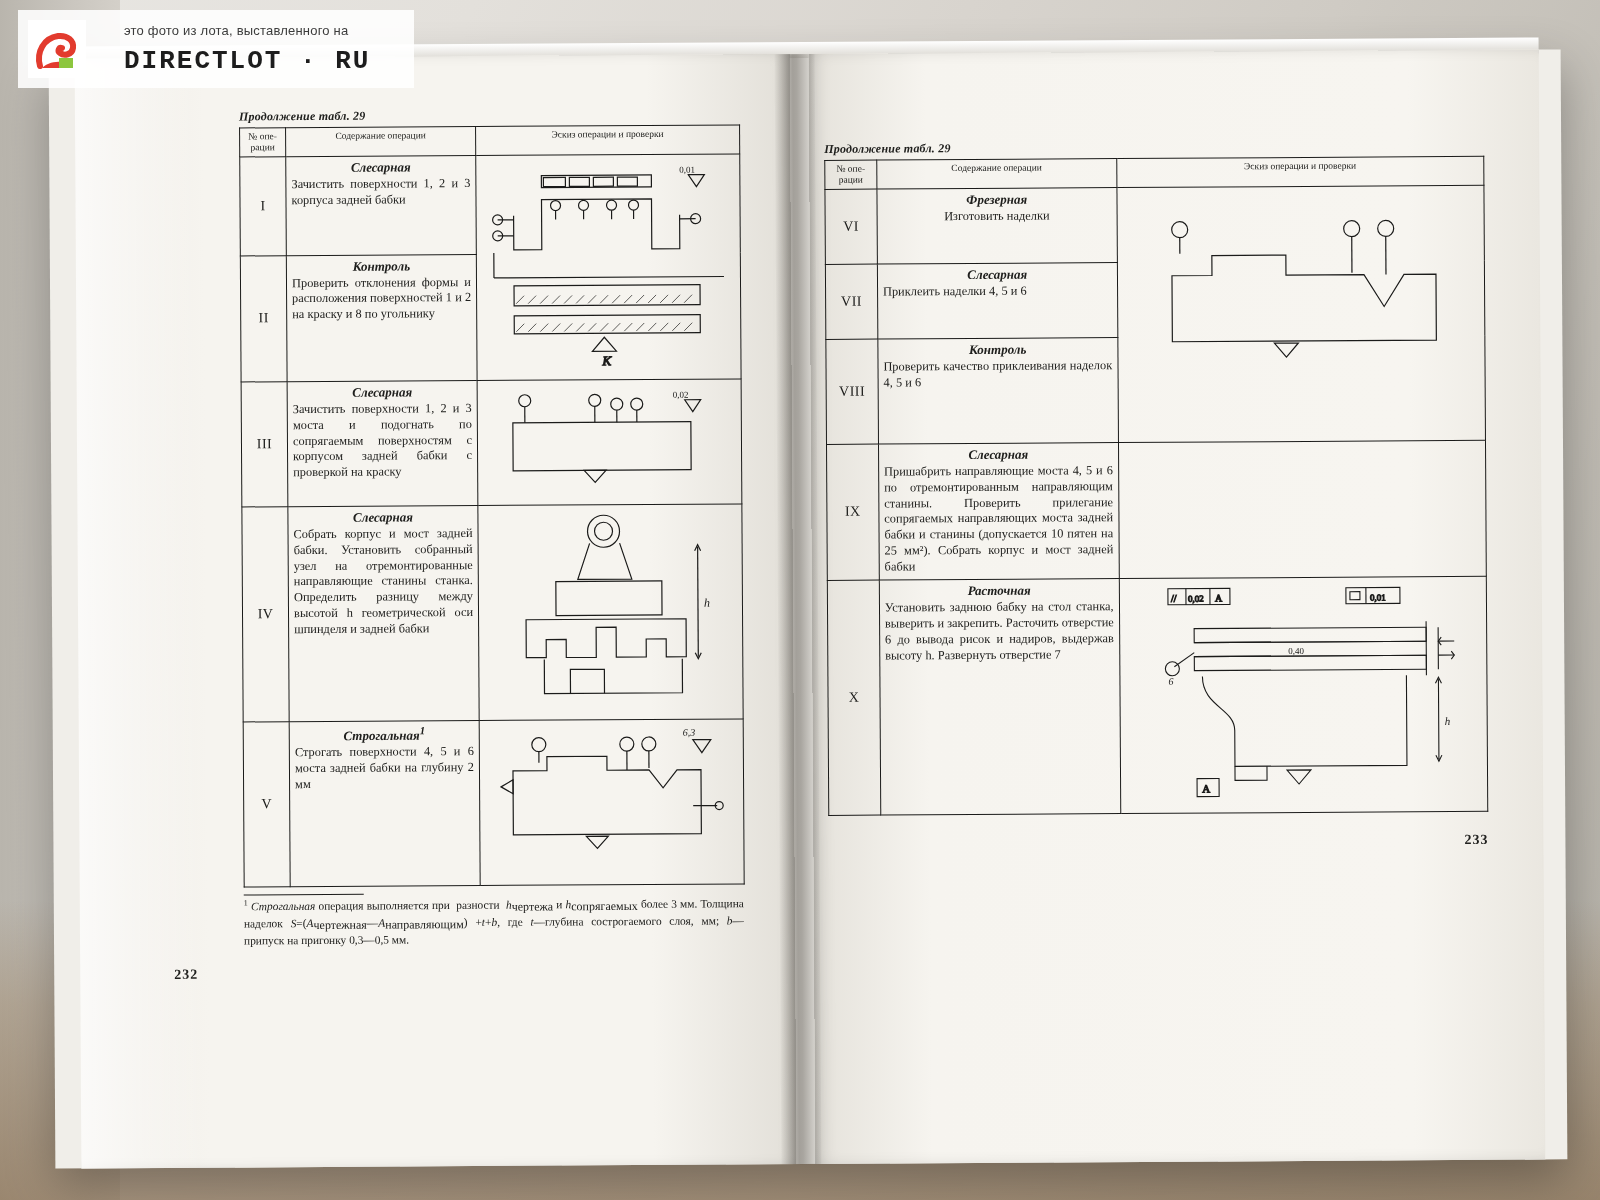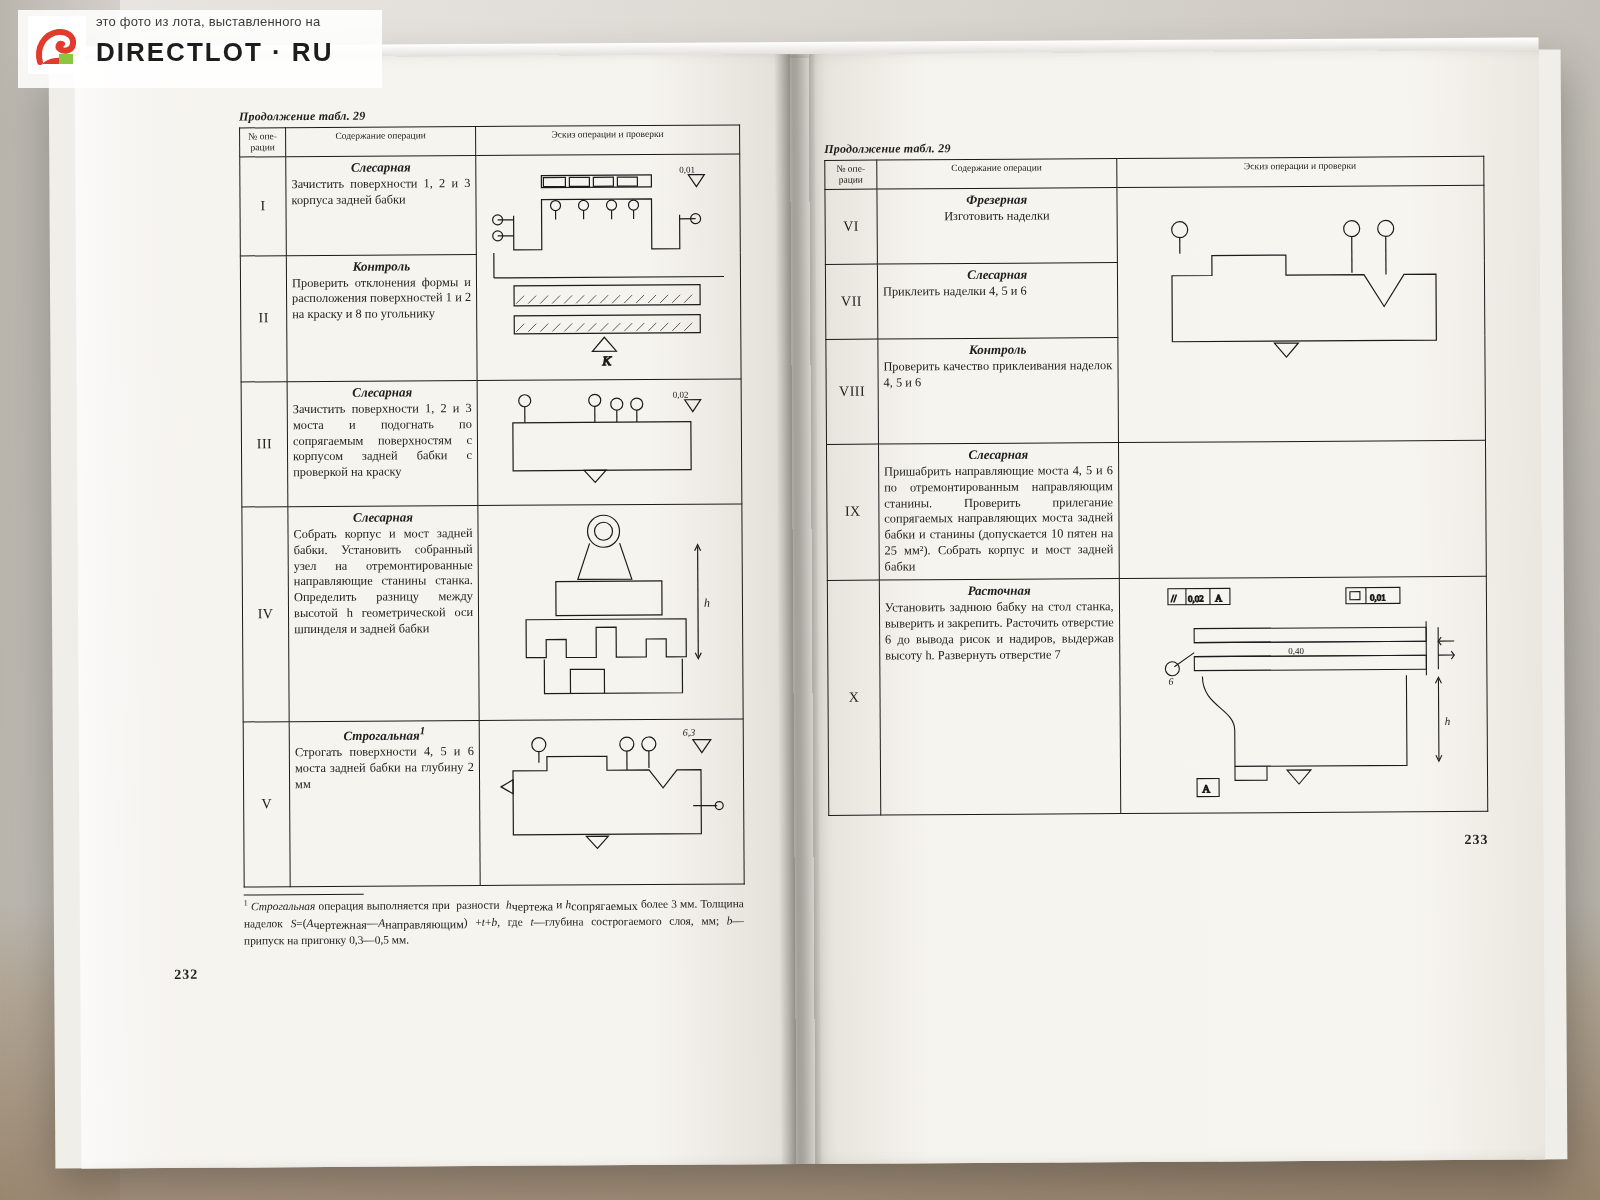--- a/index.html
+++ b/index.html
@@ -87,42 +87,44 @@
     left: 26px; top: -12px;
     width: 1464px; height: 16px;
     background: linear-gradient(180deg,#ffffff,#d9d6cf);
   }
 
   
   .watermark {
     position: absolute;
     left: 18px;
     top: 10px;
-    width: 364px;
+    width: 396px;
     height: 78px;
     background: rgba(255,255,255,0.88);
     display: flex;
+    align-items: center;
     padding: 4px 8px;
     box-sizing: border-box;
+    gap: 28px;
   }
   .wm-logo {
     width: 62px; height: 62px;
     position: relative;
     flex: 0 0 62px;
   }
   .wm-logo svg { display:block; }
   .wm-text { margin-left: 8px; }
   .wm-line1 {
     font-family: "Liberation Sans", sans-serif;
     font-size: 13px;
     color: #3c3c3c;
     letter-spacing: .2px;
   }
   .wm-line2 {
-    font-family: Liberation Sans, sans-serif;
+    font-family: Liberation Mono, monospace;
     font-weight: bold;
     font-size: 26px;
     color: #1d1d1d;
     letter-spacing: 2px;
     margin-top: 8px;
   }
 
   
   .content {
     position: absolute;

